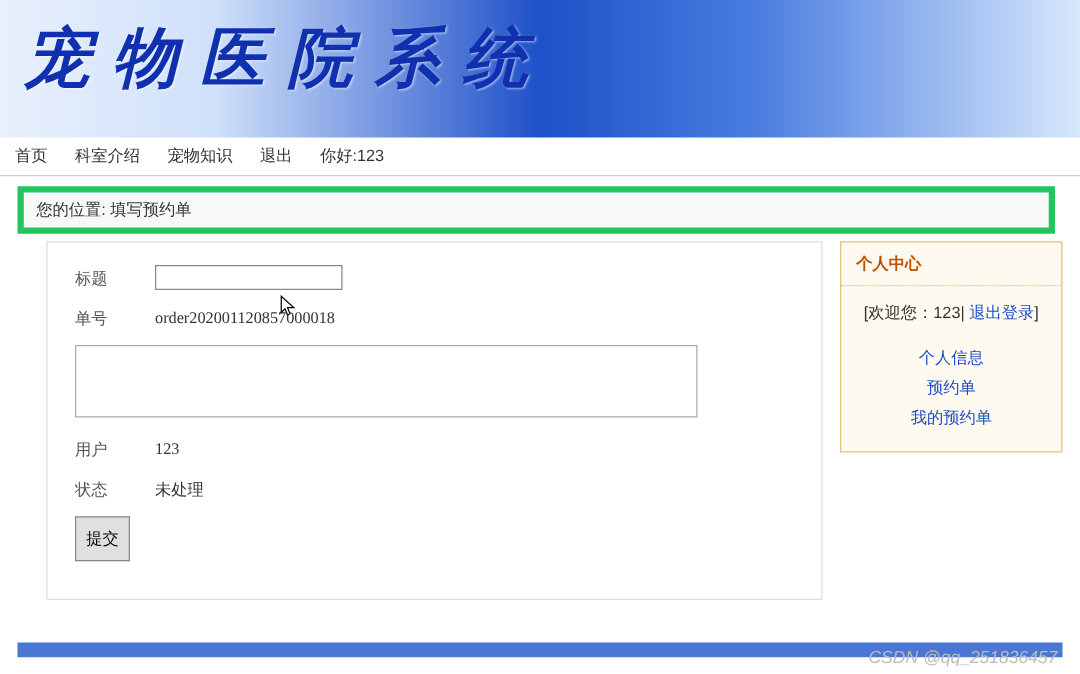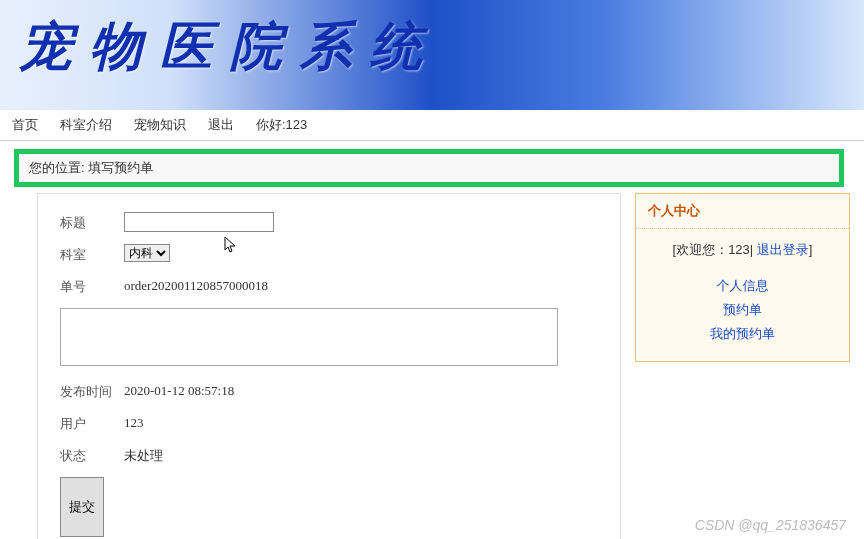--- a/index.html
+++ b/index.html
@@ -45,25 +45,25 @@
     .form-label { width: 64px; color: #555; padding-top: 2px; }
     .form-field { flex: 1; }
     .form-field input[type=text] { border: 1px solid #888; padding: 2px 4px; width: 150px; height: 20px; }
     .form-field select { border: 1px solid #888; font-size: 12px; }
     .form-field textarea {
       width: 498px; height: 58px; border: 1px solid #aaa; resize: none;
       overflow: scroll;
     }
     .static-text { color: #333; padding-top: 2px; display:inline-block;font-family:Liberation Serif, serif;}
     .submit-btn {
-      background: #e0e0e0; border: 1px solid #888; padding: 20px 8px;
+      background: #e0e0e0; border: 1px solid #888; padding: 8px 8px;
       font-size: 13px; cursor: pointer;
     }
     .sidebar {
-      width: 215px;
+      width: 178px;
       border: 1px solid #e6c080;
       background: #fffaf0;
     }
     .sidebar-header {
       font-weight: bold;
       color: #c05000;
       padding: 8px 12px;
       border-bottom: 1px dotted #e6c080;
     }
     .sidebar-body { padding: 12px 10px; text-align: center; }
@@ -101,42 +101,30 @@
   <div class="form-panel">
     <svg class="cursor-icon" width="14" height="18" viewBox="0 0 14 18">
         <path d="M1 1 L1 14 L4 11 L6 16 L8 15 L6 10 L11 10 Z" fill="#fff" stroke="#000" stroke-width="1"></path>
       </svg>
 
     <div class="form-row">
       <div class="form-label">标题</div>
       <div class="form-field"><input type="text" value="" style=""></div>
     </div>
 
-    <div class="form-row">
-      <div class="form-label">科室</div>
-      <div class="form-field">
-        <select>
-          <option>内科</option>
-        </select>
-      </div>
-    </div>
 
     <div class="form-row">
       <div class="form-label">单号</div>
       <div class="form-field"><span class="static-text">order202001120857000018</span></div>
     </div>
 
     <div class="form-row">
       <div class="form-field"><textarea style=""></textarea></div>
     </div>
 
-    <div class="form-row">
-      <div class="form-label">发布时间</div>
-      <div class="form-field"><span class="static-text">2020-01-12 08:57:18</span></div>
-    </div>
 
     <div class="form-row">
       <div class="form-label">用户</div>
       <div class="form-field"><span class="static-text">123</span></div>
     </div>
 
     <div class="form-row">
       <div class="form-label">状态</div>
       <div class="form-field"><span class="static-text">未处理</span></div>
     </div>

